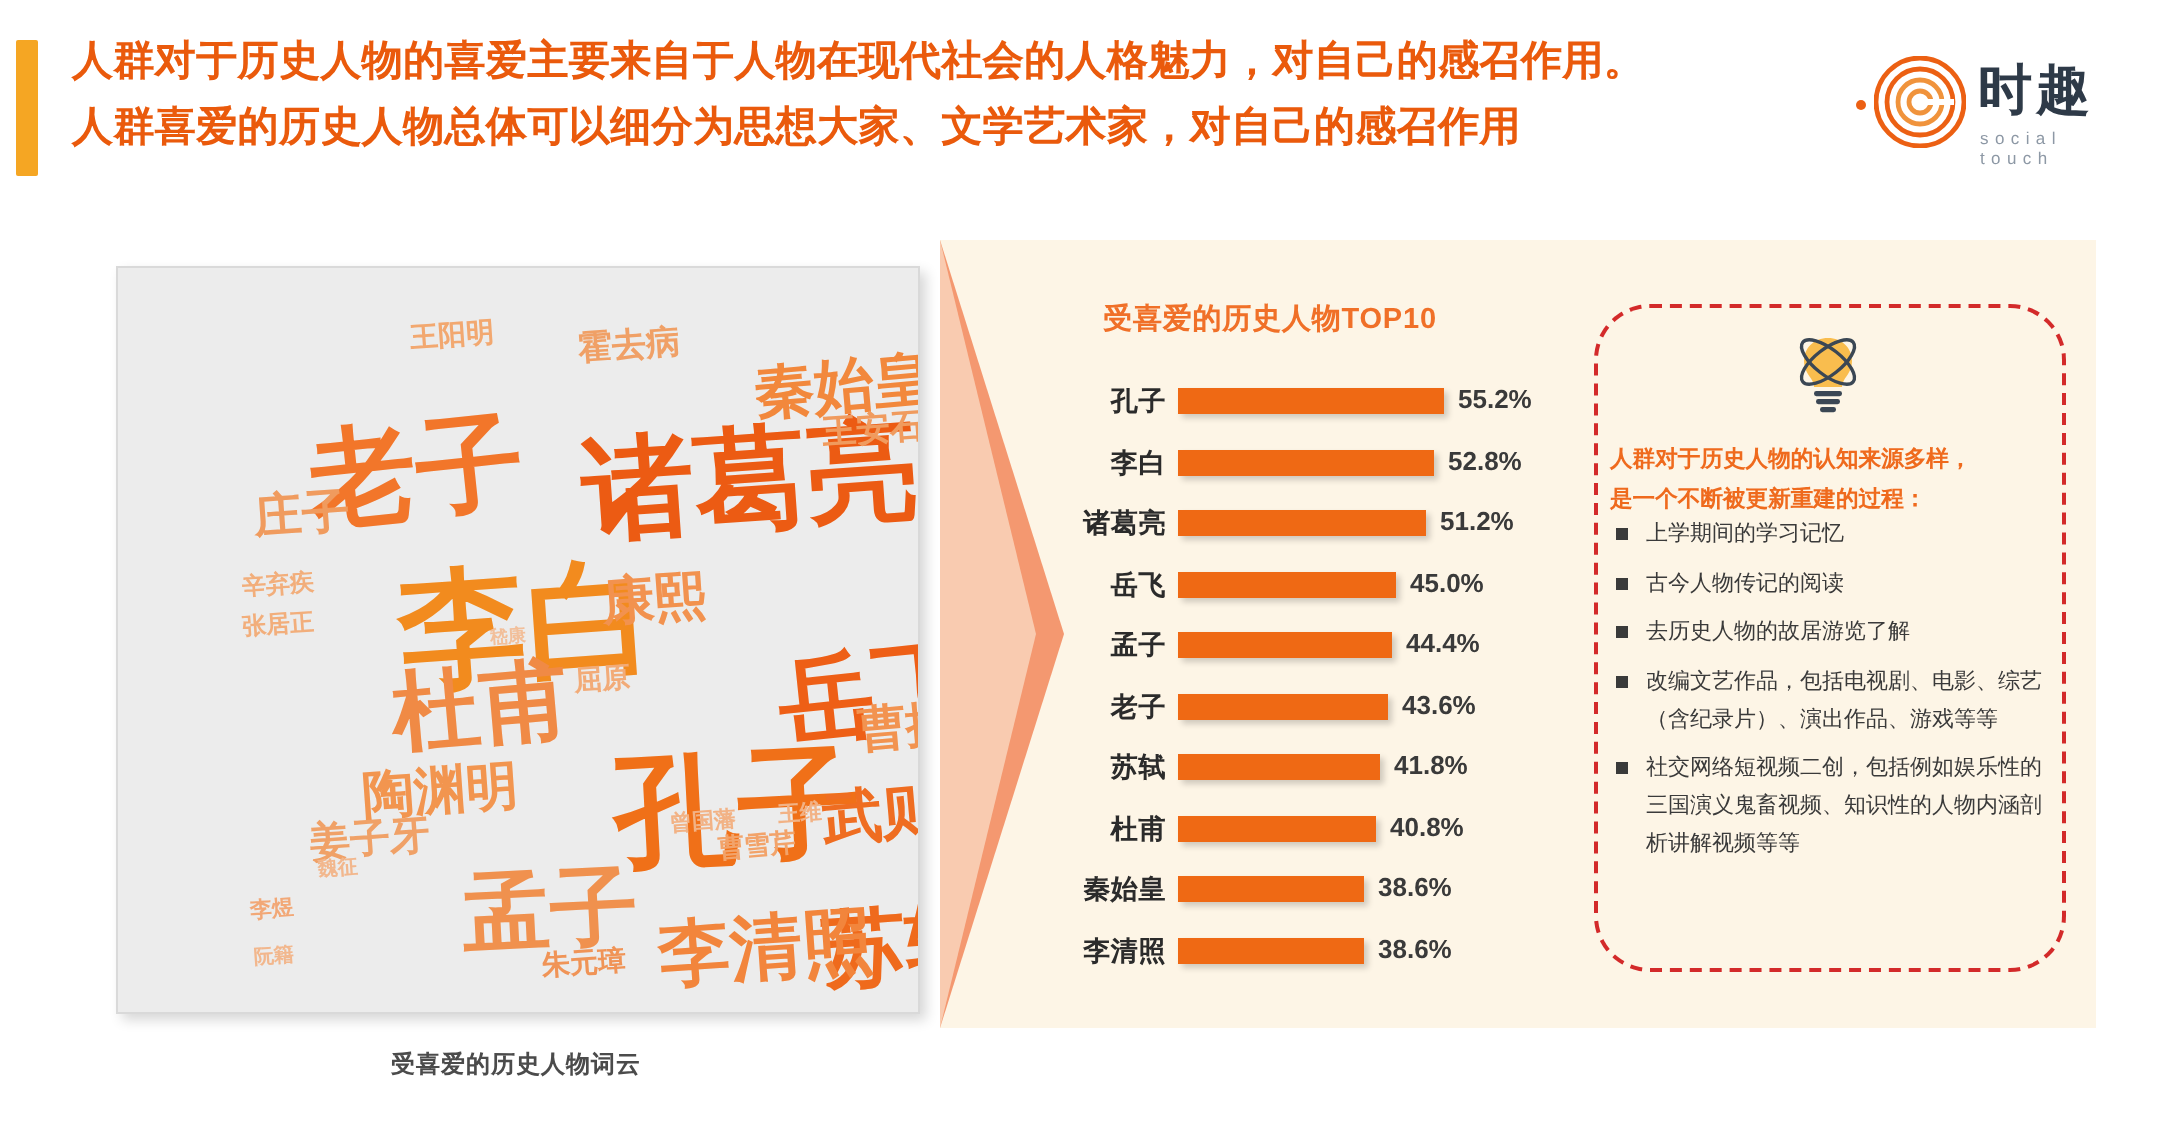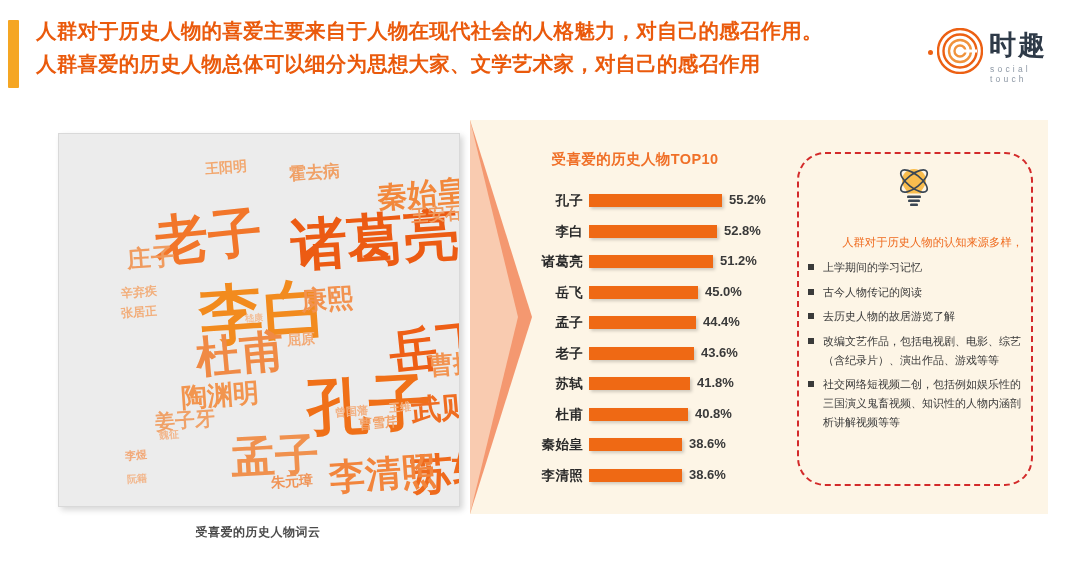--- a/index.html
+++ b/index.html
@@ -78,22 +78,22 @@
     box-shadow:2px 2px 3px rgba(0,0,0,.18);}
   .bar-value{position:absolute;top:4px;font-size:13px;font-weight:bold;
     color:#3a3a3a;white-space:nowrap;}
 
   
   #callout{
     position:absolute;left:797px;top:152px;width:232px;height:330px;
     border:2px dashed #d32a2a;border-radius:28px;
   }
   #bulb{position:absolute;left:893px;top:165px;width:42px;height:44px;}
-  #callout-heading{position:absolute;left:805px;top:232px;width:218px;
-    text-align:right;color:#ef6a1d;font-size:11.3px;font-weight:normal;
+  #callout-heading{position:absolute;left:805px;top:220px;width:218px;
+    text-align:left;color:#ef6a1d;font-size:11.3px;font-weight:bold;
     line-height:20px;}
   #callout-list{position:absolute;left:808px;top:258px;width:218px;}
   .c-item{position:relative;padding-left:15px;margin-bottom:5.5px;
     font-size:11px;color:#3a3a3a;line-height:19px;}
   .c-bullet{position:absolute;left:0;top:6px;width:6px;height:6px;
     background:#3a3a3a;}
 </style>
 </head>
 <body>
 
@@ -238,20 +238,21 @@
   <svg id="bulb" viewBox="0 0 42 44">
     <path d="M21 4c-7 0-12 5-12 11.5 0 4.6 2.6 7.2 4 9.6.8 1.4 1 2.4 1 3.4h14c0-1 .2-2 1-3.4 1.4-2.4 4-5 4-9.6C33 9 28 4 21 4z" fill="#f9bd4e"></path>
     <rect x="14" y="30.5" width="14" height="2.6" rx="1.2" fill="#3b4754"></rect>
     <rect x="15" y="34.5" width="12" height="2.6" rx="1.2" fill="#3b4754"></rect>
     <rect x="17" y="38.5" width="8" height="2.6" rx="1.2" fill="#3b4754"></rect>
     <ellipse cx="21" cy="16" rx="16" ry="6.5" fill="none" stroke="#3b4754" stroke-width="1.7" transform="rotate(-38 21 16)"></ellipse>
     <ellipse cx="21" cy="16" rx="16" ry="6.5" fill="none" stroke="#3b4754" stroke-width="1.7" transform="rotate(38 21 16)"></ellipse>
   </svg>
   <div id="callout-heading">
     <div>人群对于历史人物的认知来源多样，</div>
+    <div>是一个不断被更新重建的过程：</div>
   </div>
   <div id="callout-list">
       <div class="c-item"><span class="c-bullet"></span><span>上学期间的学习记忆</span></div>
       <div class="c-item"><span class="c-bullet"></span><span>古今人物传记的阅读</span></div>
       <div class="c-item"><span class="c-bullet"></span><span>去历史人物的故居游览了解</span></div>
       <div class="c-item"><span class="c-bullet"></span><span>改编文艺作品，包括电视剧、电影、综艺（含纪录片）、演出作品、游戏等等</span></div>
       <div class="c-item"><span class="c-bullet"></span><span>社交网络短视频二创，包括例如娱乐性的三国演义鬼畜视频、知识性的人物内涵剖析讲解视频等等</span></div>
     </div>
 
 </div>

